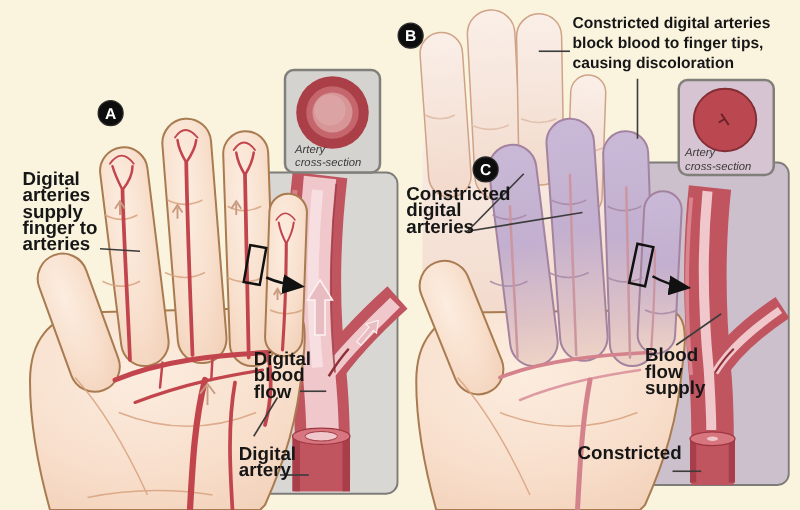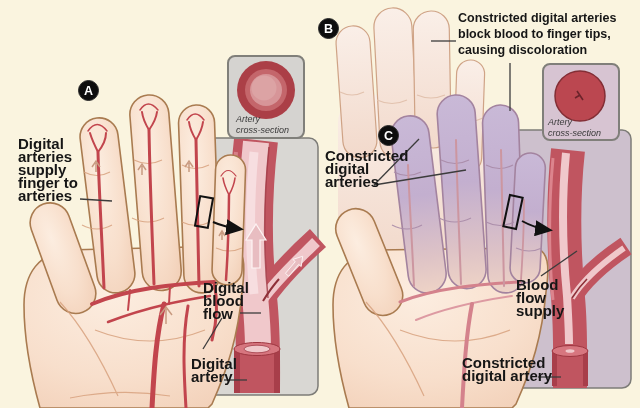--- a/index.html
+++ b/index.html
@@ -280,16 +280,15 @@
 </div>
 
 <div class="lbl" style="left:516px;top:278px;width:62px;">
   <div>Blood</div>
   <div>flow</div>
   <div>supply</div>
 </div>
 
 <div class="lbl" style="left:462px;top:356px;width:114px;">
   <div>Constricted</div>
-  <div>digital artery</div>
 </div>
 
 </div>
 
 </body></html>

